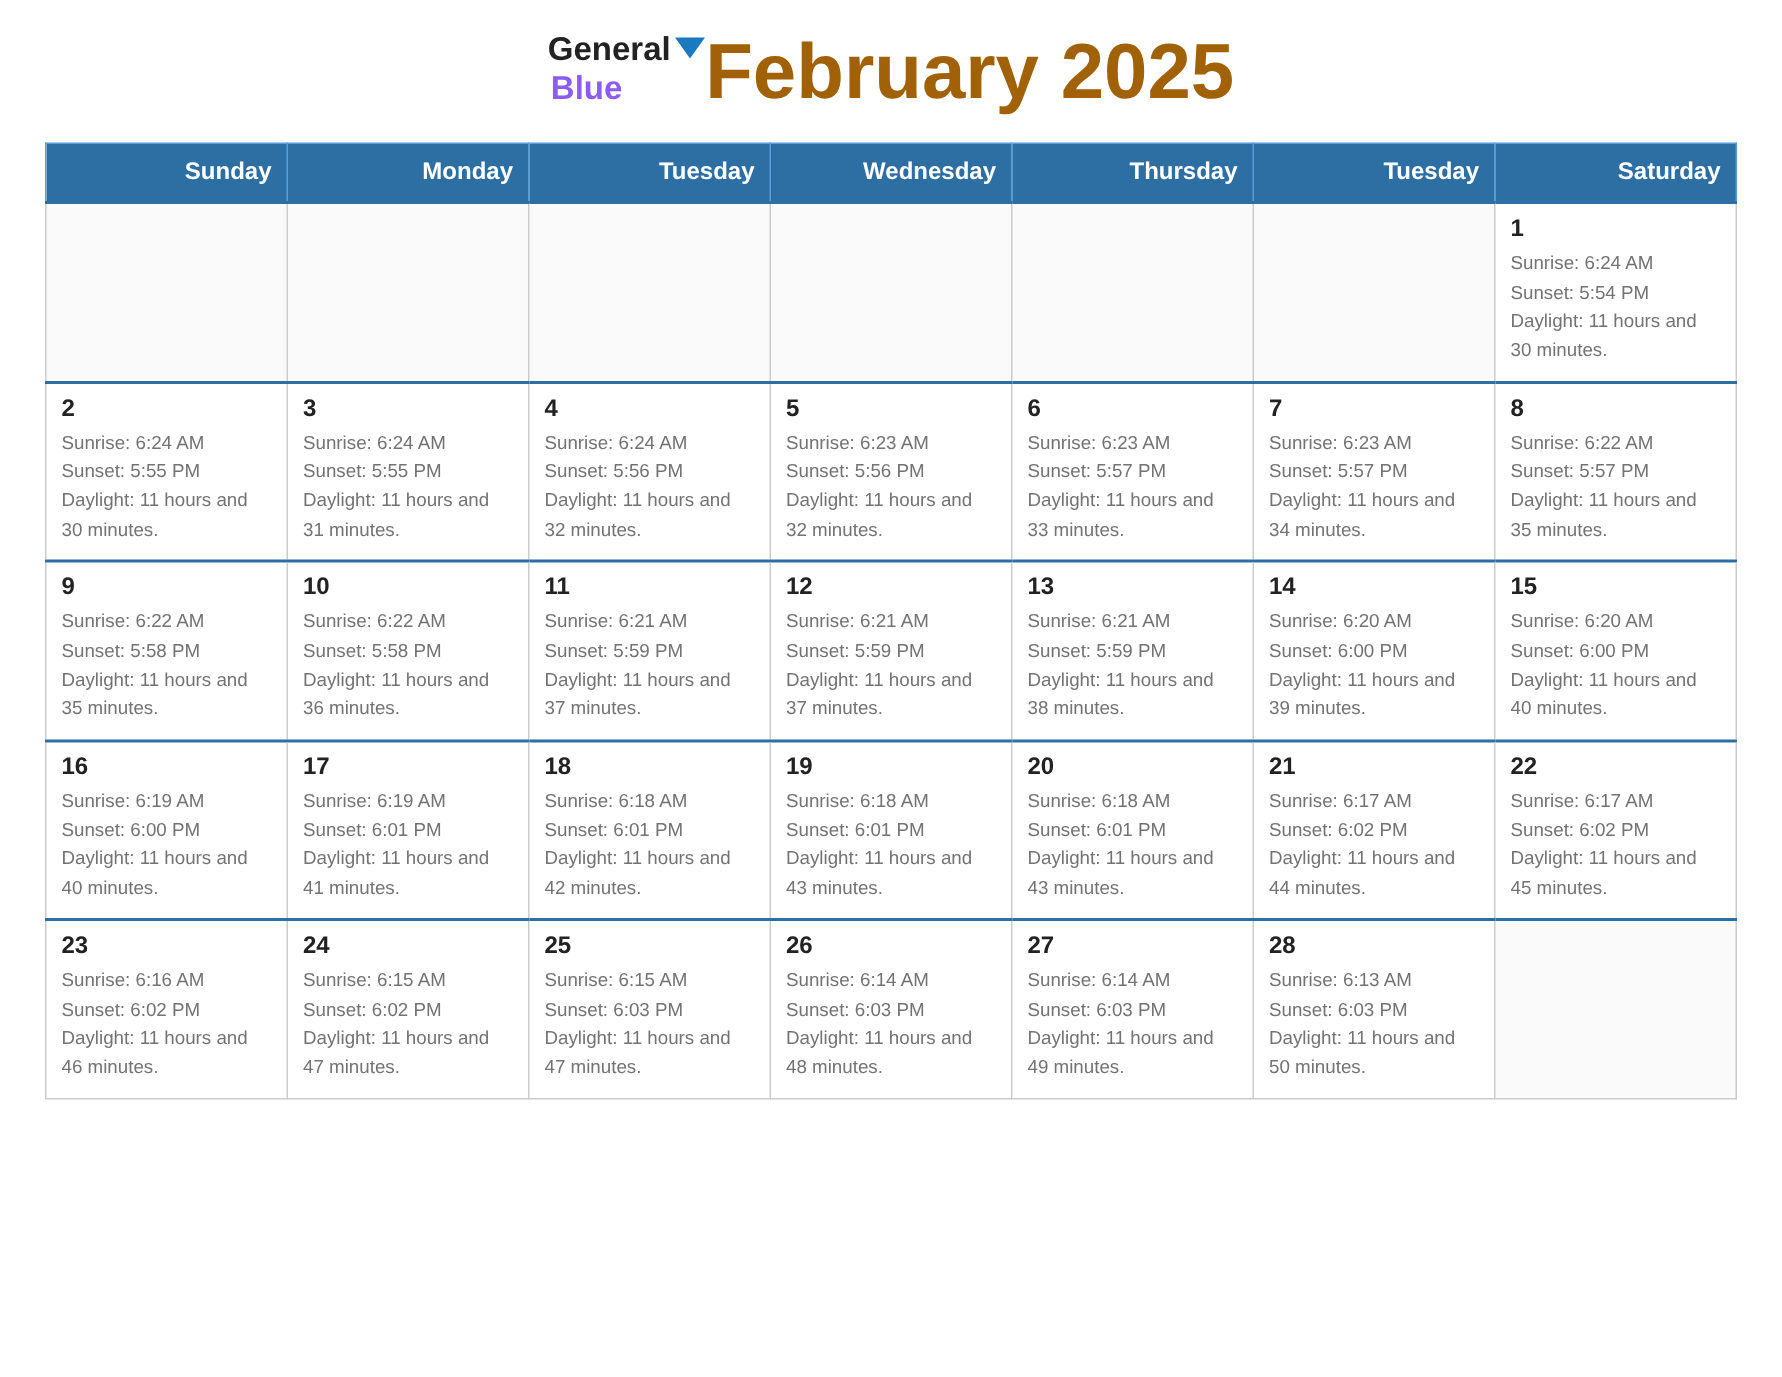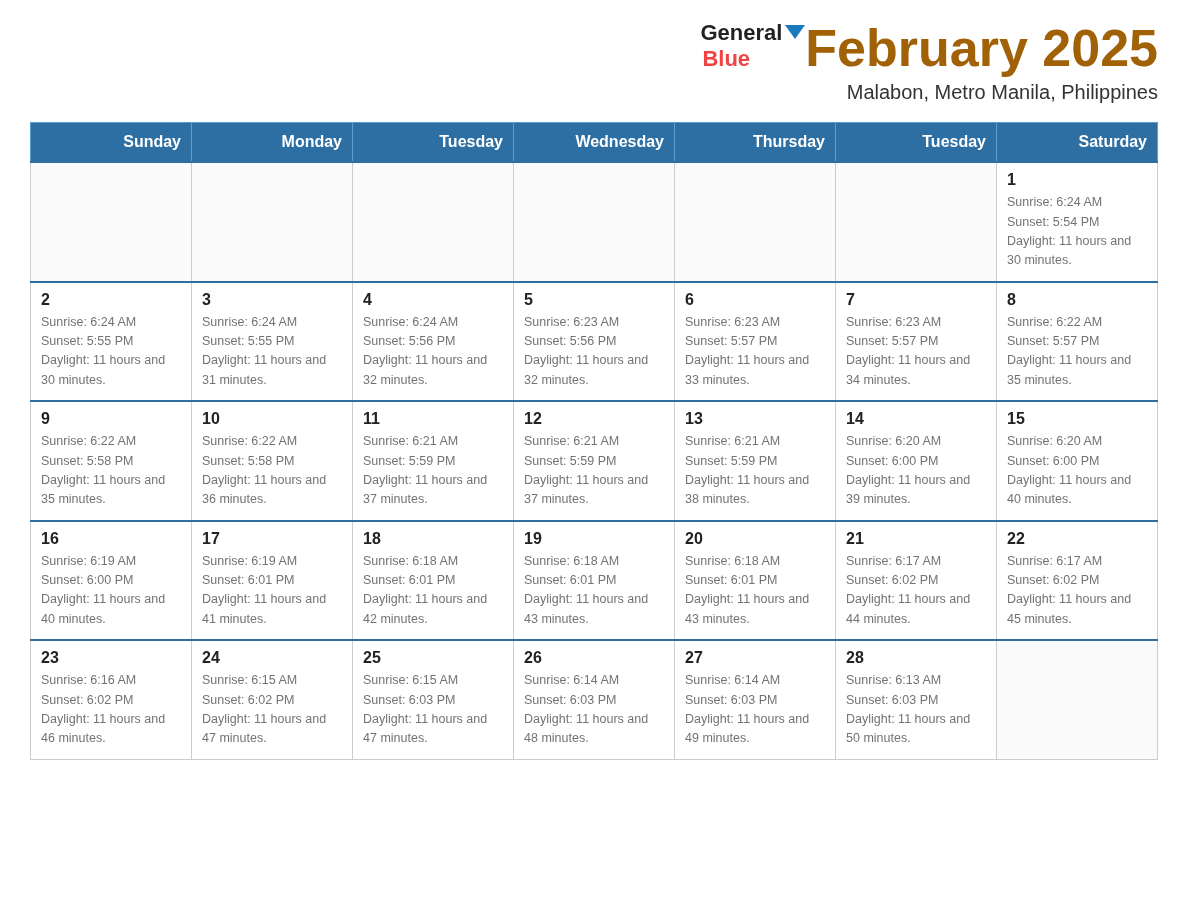--- a/index.html
+++ b/index.html
@@ -4,21 +4,21 @@
   <style>
     * { box-sizing: border-box; margin: 0; padding: 0; }
     body {
       font-family: Arial, sans-serif;
       background: #fff;
       padding: 20px 30px;
       color: #222;
     }
     .header {
       display: flex;
-      justify-content: flex-end;
+      justify-content: center;
       align-items: flex-start;
       margin-bottom: 18px;
     }
     .logo {
       display: flex;
       flex-direction: column;
       align-items: flex-start;
     }
     .logo-general {
       font-size: 22px;
@@ -32,21 +32,21 @@
       border-left: 10px solid transparent;
       border-right: 10px solid transparent;
       border-top: 14px solid #1a7abf;
       display: inline-block;
       margin-left: 3px;
       margin-bottom: 2px;
     }
     .logo-blue {
       font-size: 22px;
       font-weight: bold;
-      color: #ef4444;
+      color: #8b5cf6;
       margin-left: 2px;
     }
     .title-block {
       text-align: right;
     }
     .month-title {
       font-size: 52px;
       font-weight: bold;
       color: #a16207;
       line-height: 1.1;
@@ -100,21 +100,20 @@
 <div class="header">
   <div class="logo">
     <div class="logo-general">
       <span>General</span>
       <span class="logo-arrow"></span>
     </div>
     <span class="logo-blue">Blue</span>
   </div>
   <div class="title-block">
     <div class="month-title">February 2025</div>
-    <div class="location-title">Malabon, Metro Manila, Philippines</div>
   </div>
 </div>
 
 <table class="calendar">
   <thead>
     <tr>
     <th>Sunday</th>
         <th>Monday</th>
         <th>Tuesday</th>
         <th>Wednesday</th>

